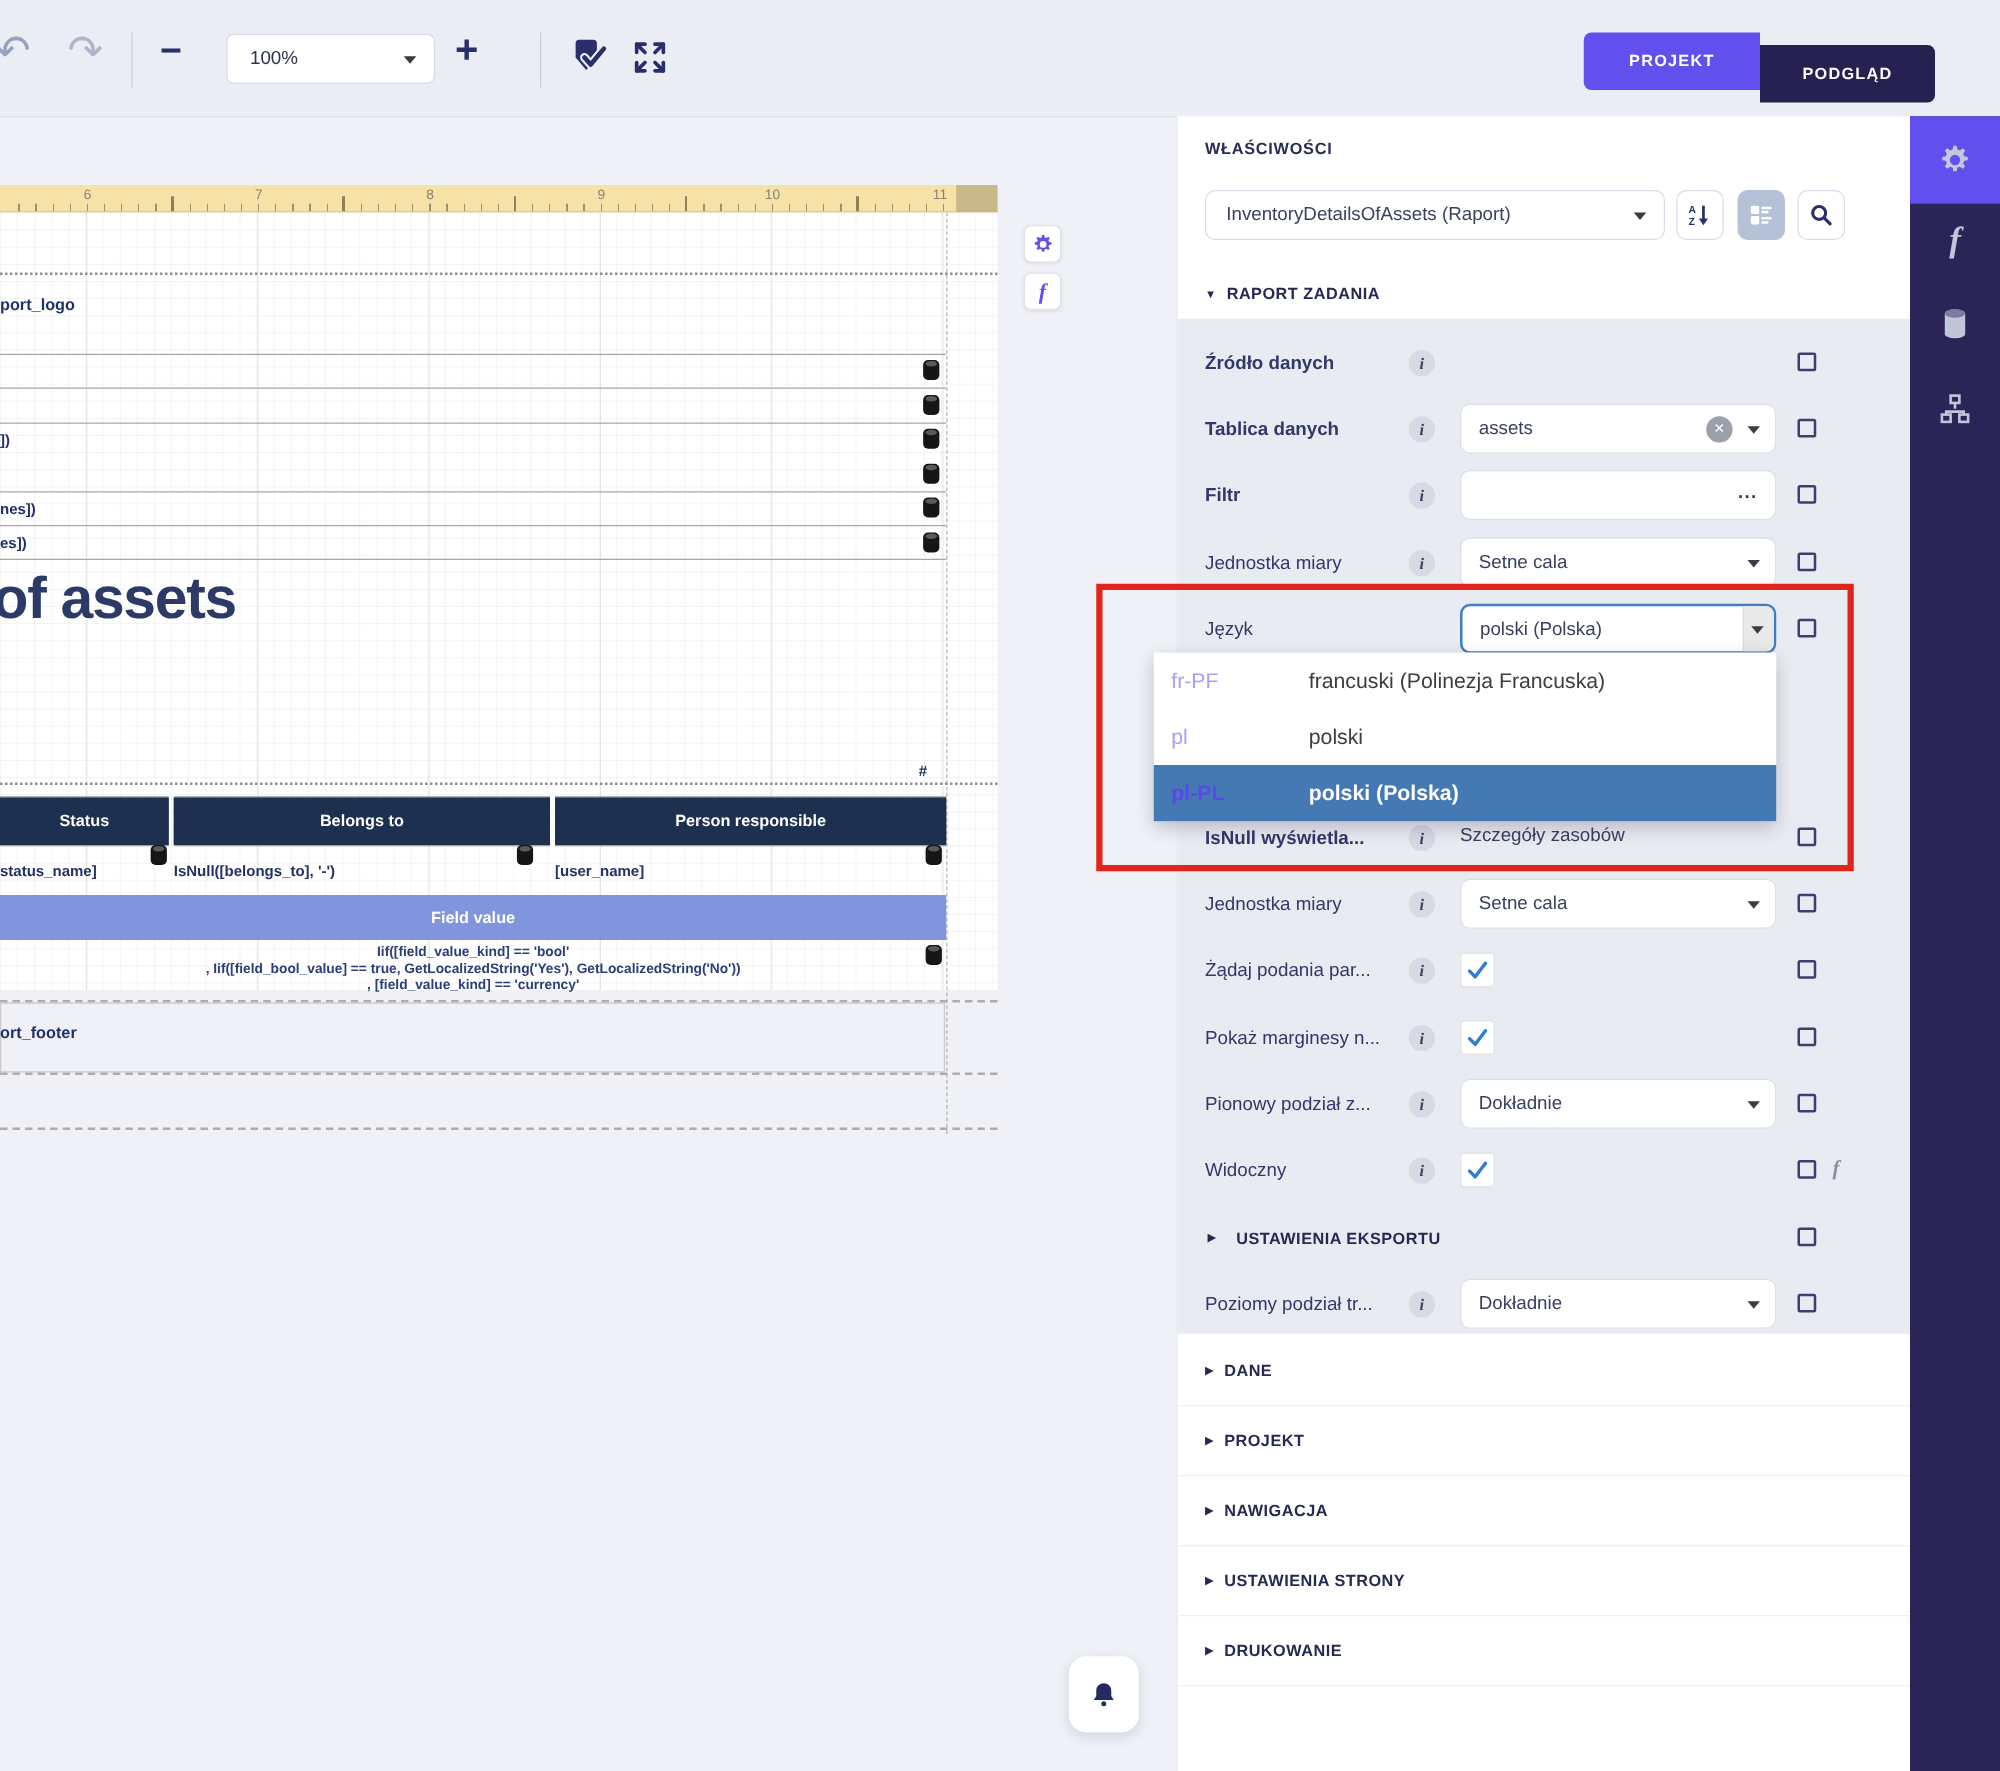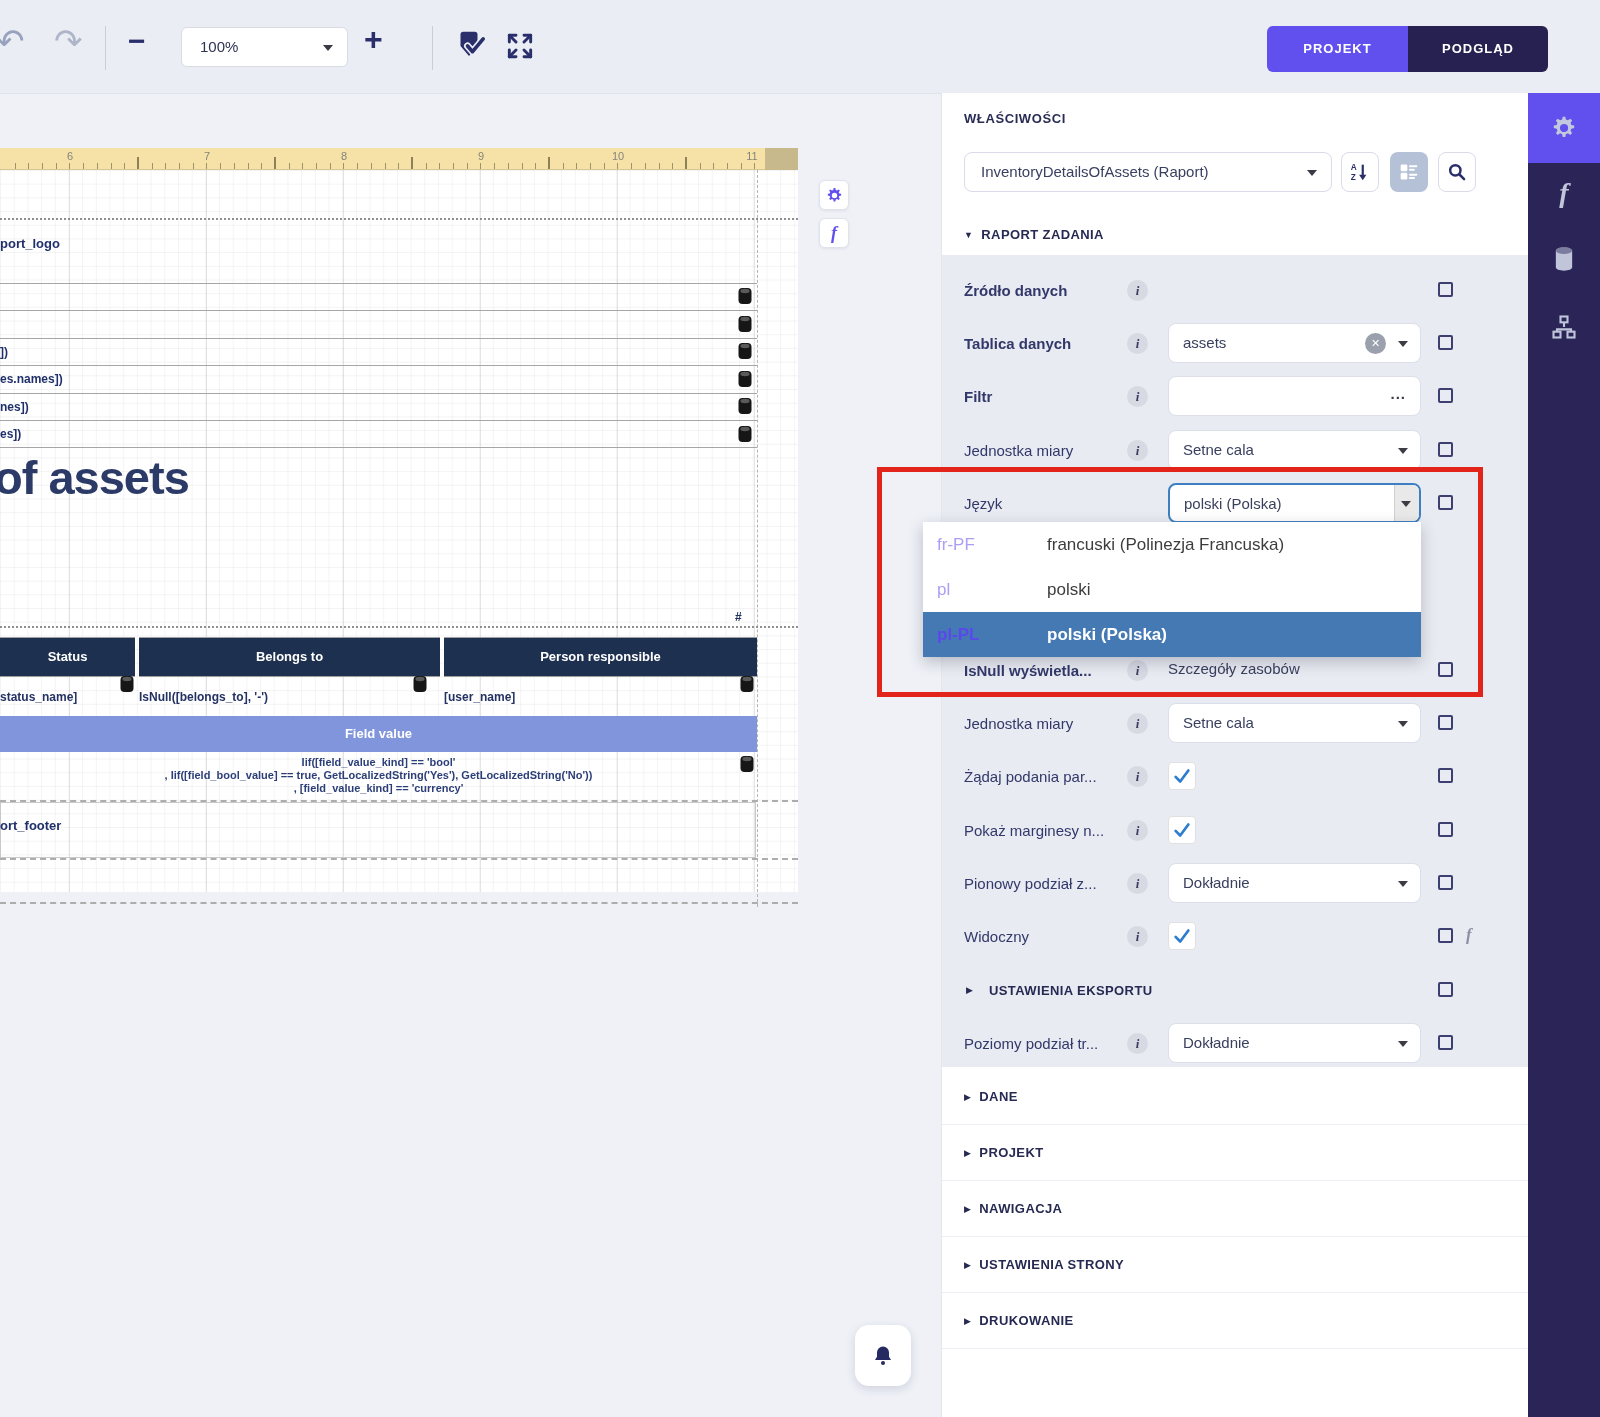--- a/index.html
+++ b/index.html
@@ -15,31 +15,31 @@
   .redo{left:54px;top:26px;color:#aeb5c8;font-size:34px;}
   .vsep{position:absolute;top:26px;width:1px;height:44px;background:#c9cdd9;}
   .minus{left:128px;top:26px;font-size:30px;font-weight:bold;}
   .plus{left:364px;top:24px;font-size:32px;font-weight:bold;}
   .zoombox{position:absolute;left:181px;top:27px;width:167px;height:40px;background:#fff;border:1px solid #d8dbe4;border-radius:6px;box-sizing:border-box;}
   .zoombox .zval{position:absolute;left:18px;top:10px;font-size:15px;color:#2e3350;}
   .tri-down{width:0;height:0;border-left:5px solid transparent;border-right:5px solid transparent;border-top:6px solid #3a3a44;}
   .zoombox .tri-down{position:absolute;right:14px;top:17px;}
   .mode-btn{position:absolute;top:26px;height:46px;color:#fff;font-size:13px;font-weight:bold;letter-spacing:1px;text-align:center;line-height:46px;cursor:pointer;}
   .projekt{left:1267px;width:141px;background:#6150ee;border-radius:6px 0 0 6px;}
-  .podglad{left:1408px;width:140px;background:#262150;border-radius:0 6px 6px 0;}
+  .podglad{left:1408px;width:140px;background:#262150;border-radius:0 6px 6px 0;margin-top:10px;}
 
   
   .ruler{position:absolute;left:0;top:148px;width:798px;height:22px;background:#f6e2a7;border-bottom:1px solid #d6c68f;box-sizing:border-box;}
   .ruler-end{position:absolute;left:765px;top:0;width:33px;height:22px;background:#c7b98c;}
   .ruler-num{position:absolute;top:2px;transform:translateX(-50%);font-size:11px;color:#85857a;}
   .ruler-ticks-small{position:absolute;left:2px;right:40px;bottom:0;height:6px;
      background:repeating-linear-gradient(to right,transparent 0 12.7px,#9f9268 12.7px 13.7px);}
   .ruler-ticks-big{position:absolute;left:2px;right:40px;bottom:0;height:12px;
      background:repeating-linear-gradient(to right,transparent 0 135px,#8d8158 135px 137px);}
-  .canvas{position:absolute;left:0;top:170px;width:798px;height:722px;background:#fff;
+  .canvas{position:absolute;left:0;top:170px;width:798px;height:622px;background:#fff;
      background-image:
        linear-gradient(to right, rgba(0,0,0,0.10) 1px, transparent 1px),
        linear-gradient(to right, rgba(0,0,0,0.045) 1px, transparent 1px),
        linear-gradient(to bottom, rgba(0,0,0,0.045) 1px, transparent 1px);
      background-size:137px 100%,13.7px 100%,100% 13.7px;
      background-position:69px 0,0 0,0 0;}
   .dotline{position:absolute;left:0;width:798px;border-top:2px dotted #8f8f8f;}
   .dashline{position:absolute;left:0;width:798px;border-top:2px dashed #adadad;}
   .vdash{position:absolute;left:757px;top:0;height:737px;border-left:1px dashed #b4b4b4;}
   .band-row{position:absolute;left:0;width:757px;height:27px;border-top:1px solid #a6a6a6;box-sizing:border-box;}
@@ -159,21 +159,20 @@
 
   <div class="canvas">
     <div class="vdash"></div>
     <div class="dotline" style="top:48px"></div>
 
     <span class="canvas-label" style="left:0;top:66px">port_logo</span>
 
     <div class="band-row" style="top:113px"></div>
     <div class="band-row" style="top:140px"></div>
     <div class="band-row" style="top:168px"><span class="band-text">])</span></div>
-    <div class="band-row" style="top:195px"><span class="band-text">es.names])</span></div>
     <div class="band-row" style="top:223px"><span class="band-text">nes])</span></div>
     <div class="band-row last" style="top:250px;height:28px"><span class="band-text">es])</span></div>
 
     <svg class="cyl" style="left:738px;top:116px" viewBox="0 0 14 19">
         <rect x="0.5" y="2" width="13" height="16" rx="4" fill="#161616"></rect>
         <ellipse cx="7" cy="5" rx="4.6" ry="2.2" fill="#5a5a5a"></ellipse>
       </svg>
     <svg class="cyl" style="left:738px;top:144px" viewBox="0 0 14 19">
         <rect x="0.5" y="2" width="13" height="16" rx="4" fill="#161616"></rect>
         <ellipse cx="7" cy="5" rx="4.6" ry="2.2" fill="#5a5a5a"></ellipse>

